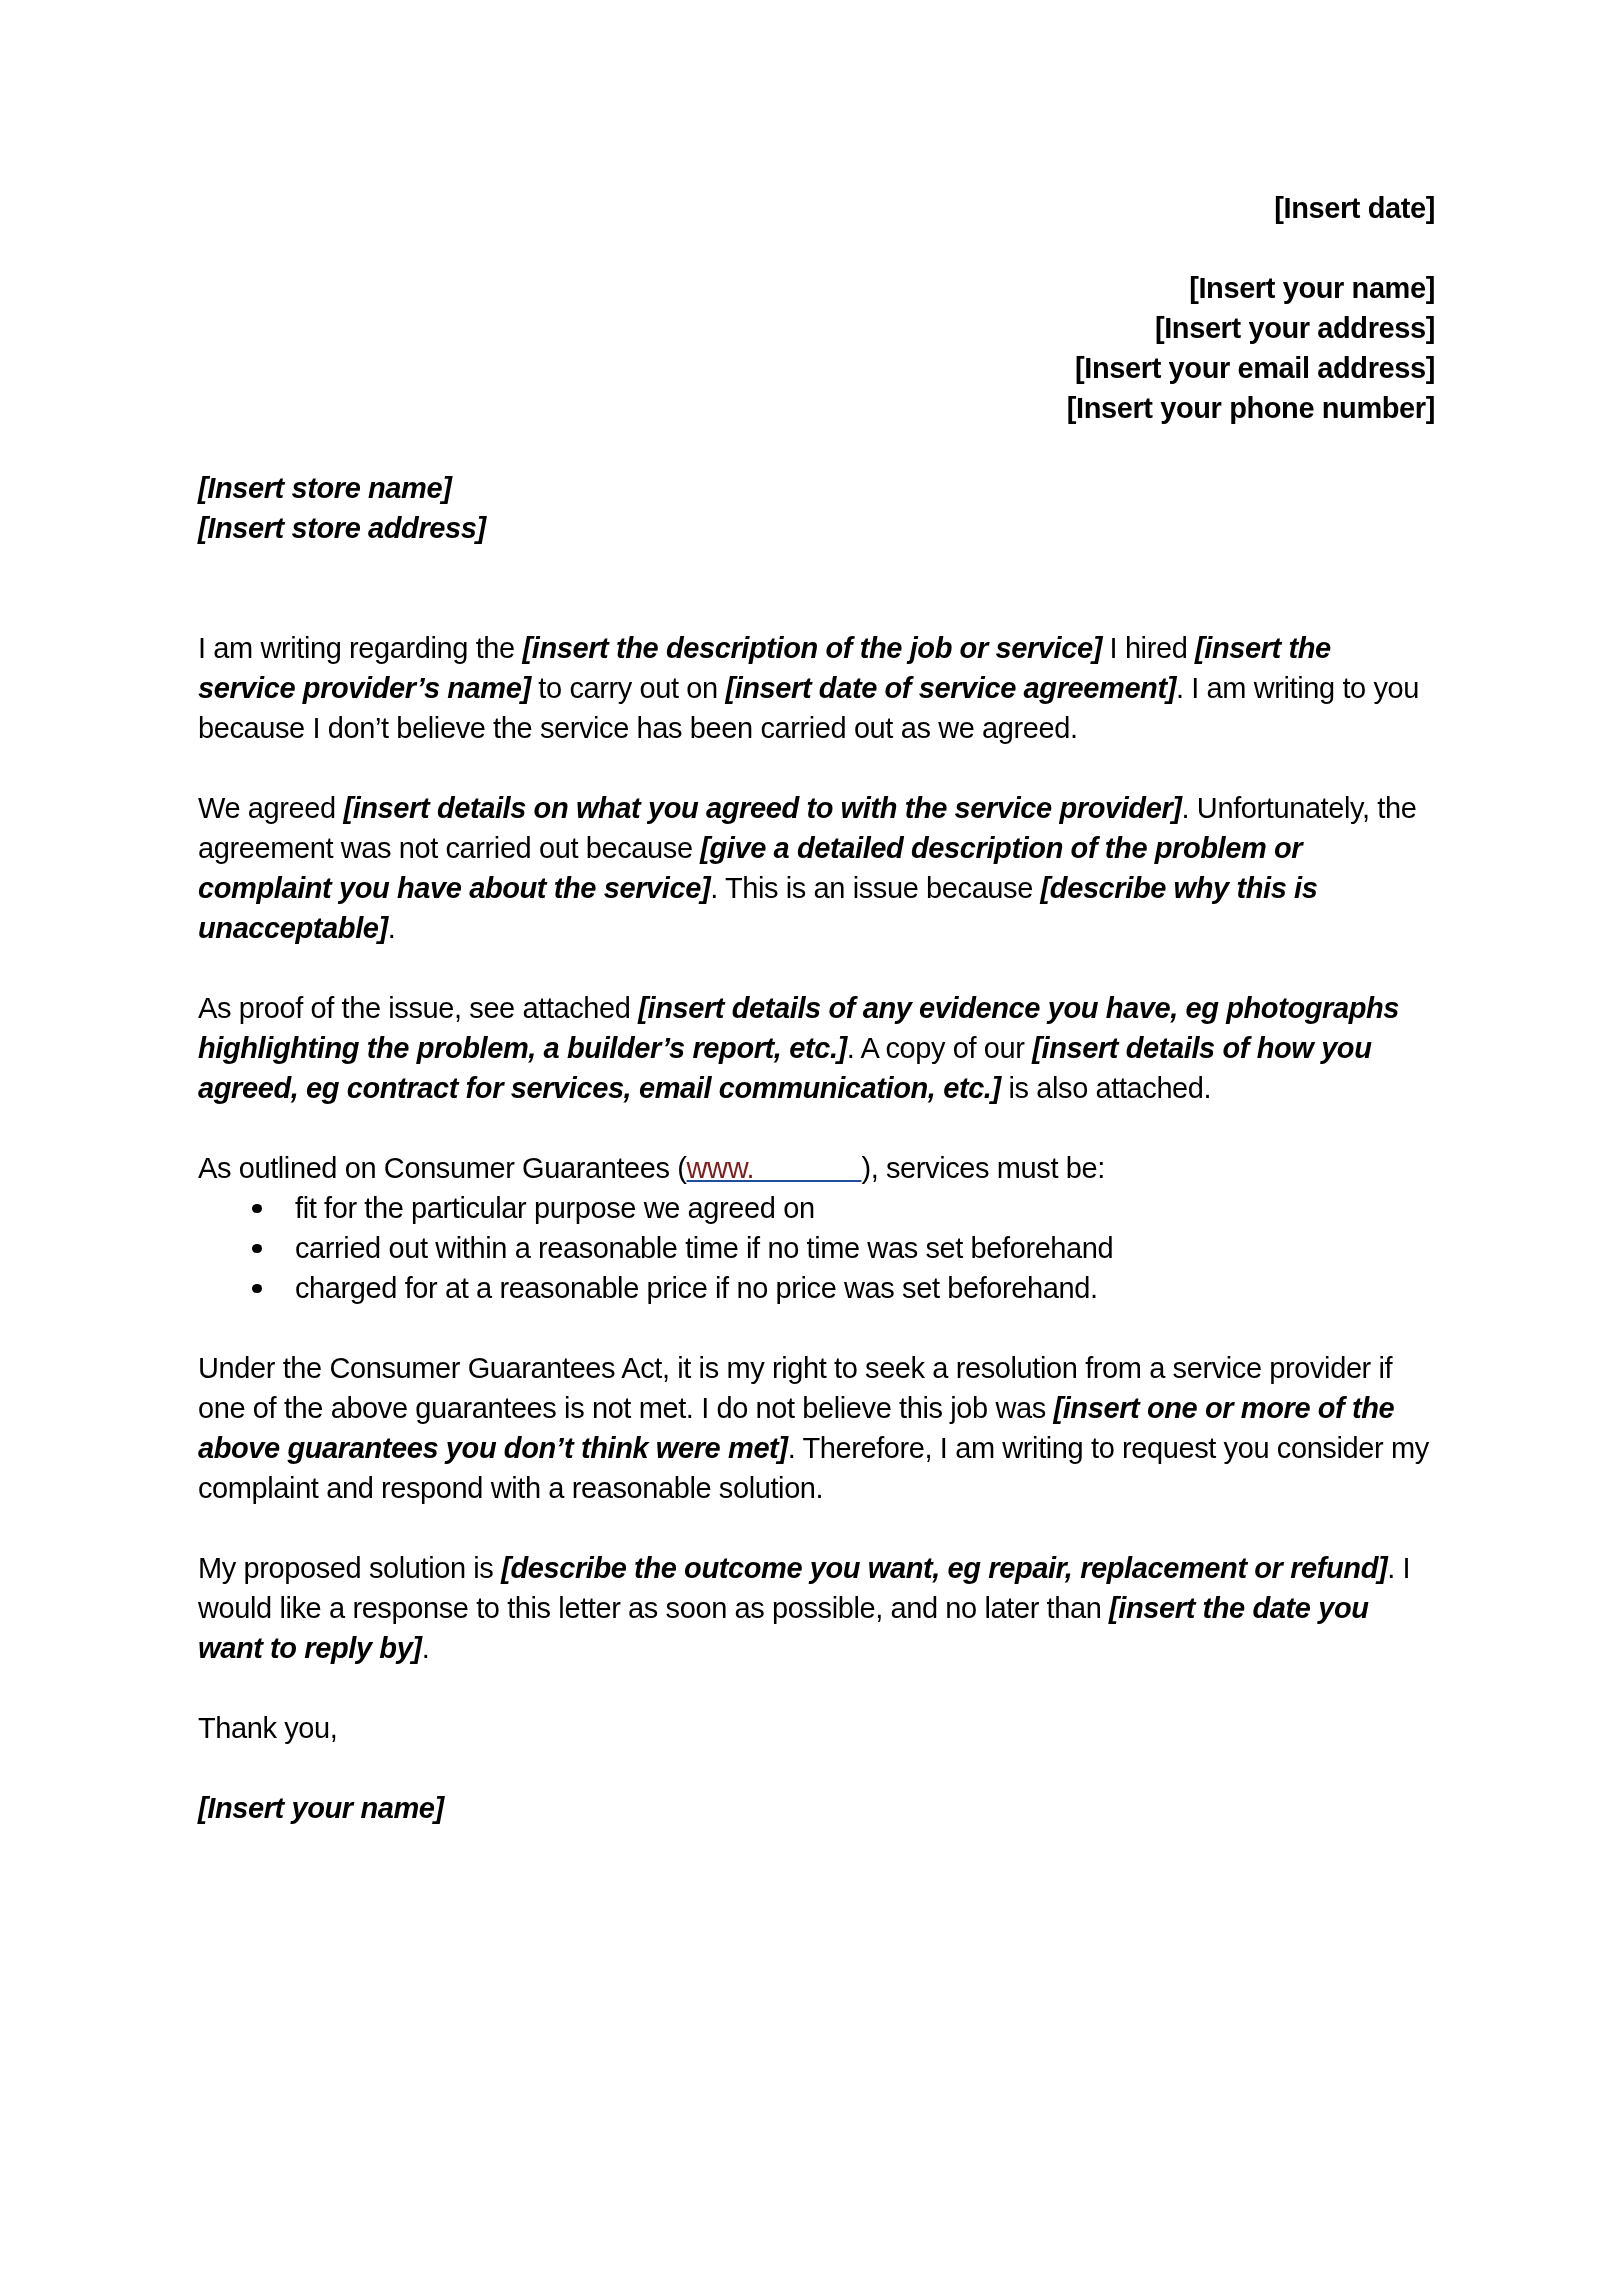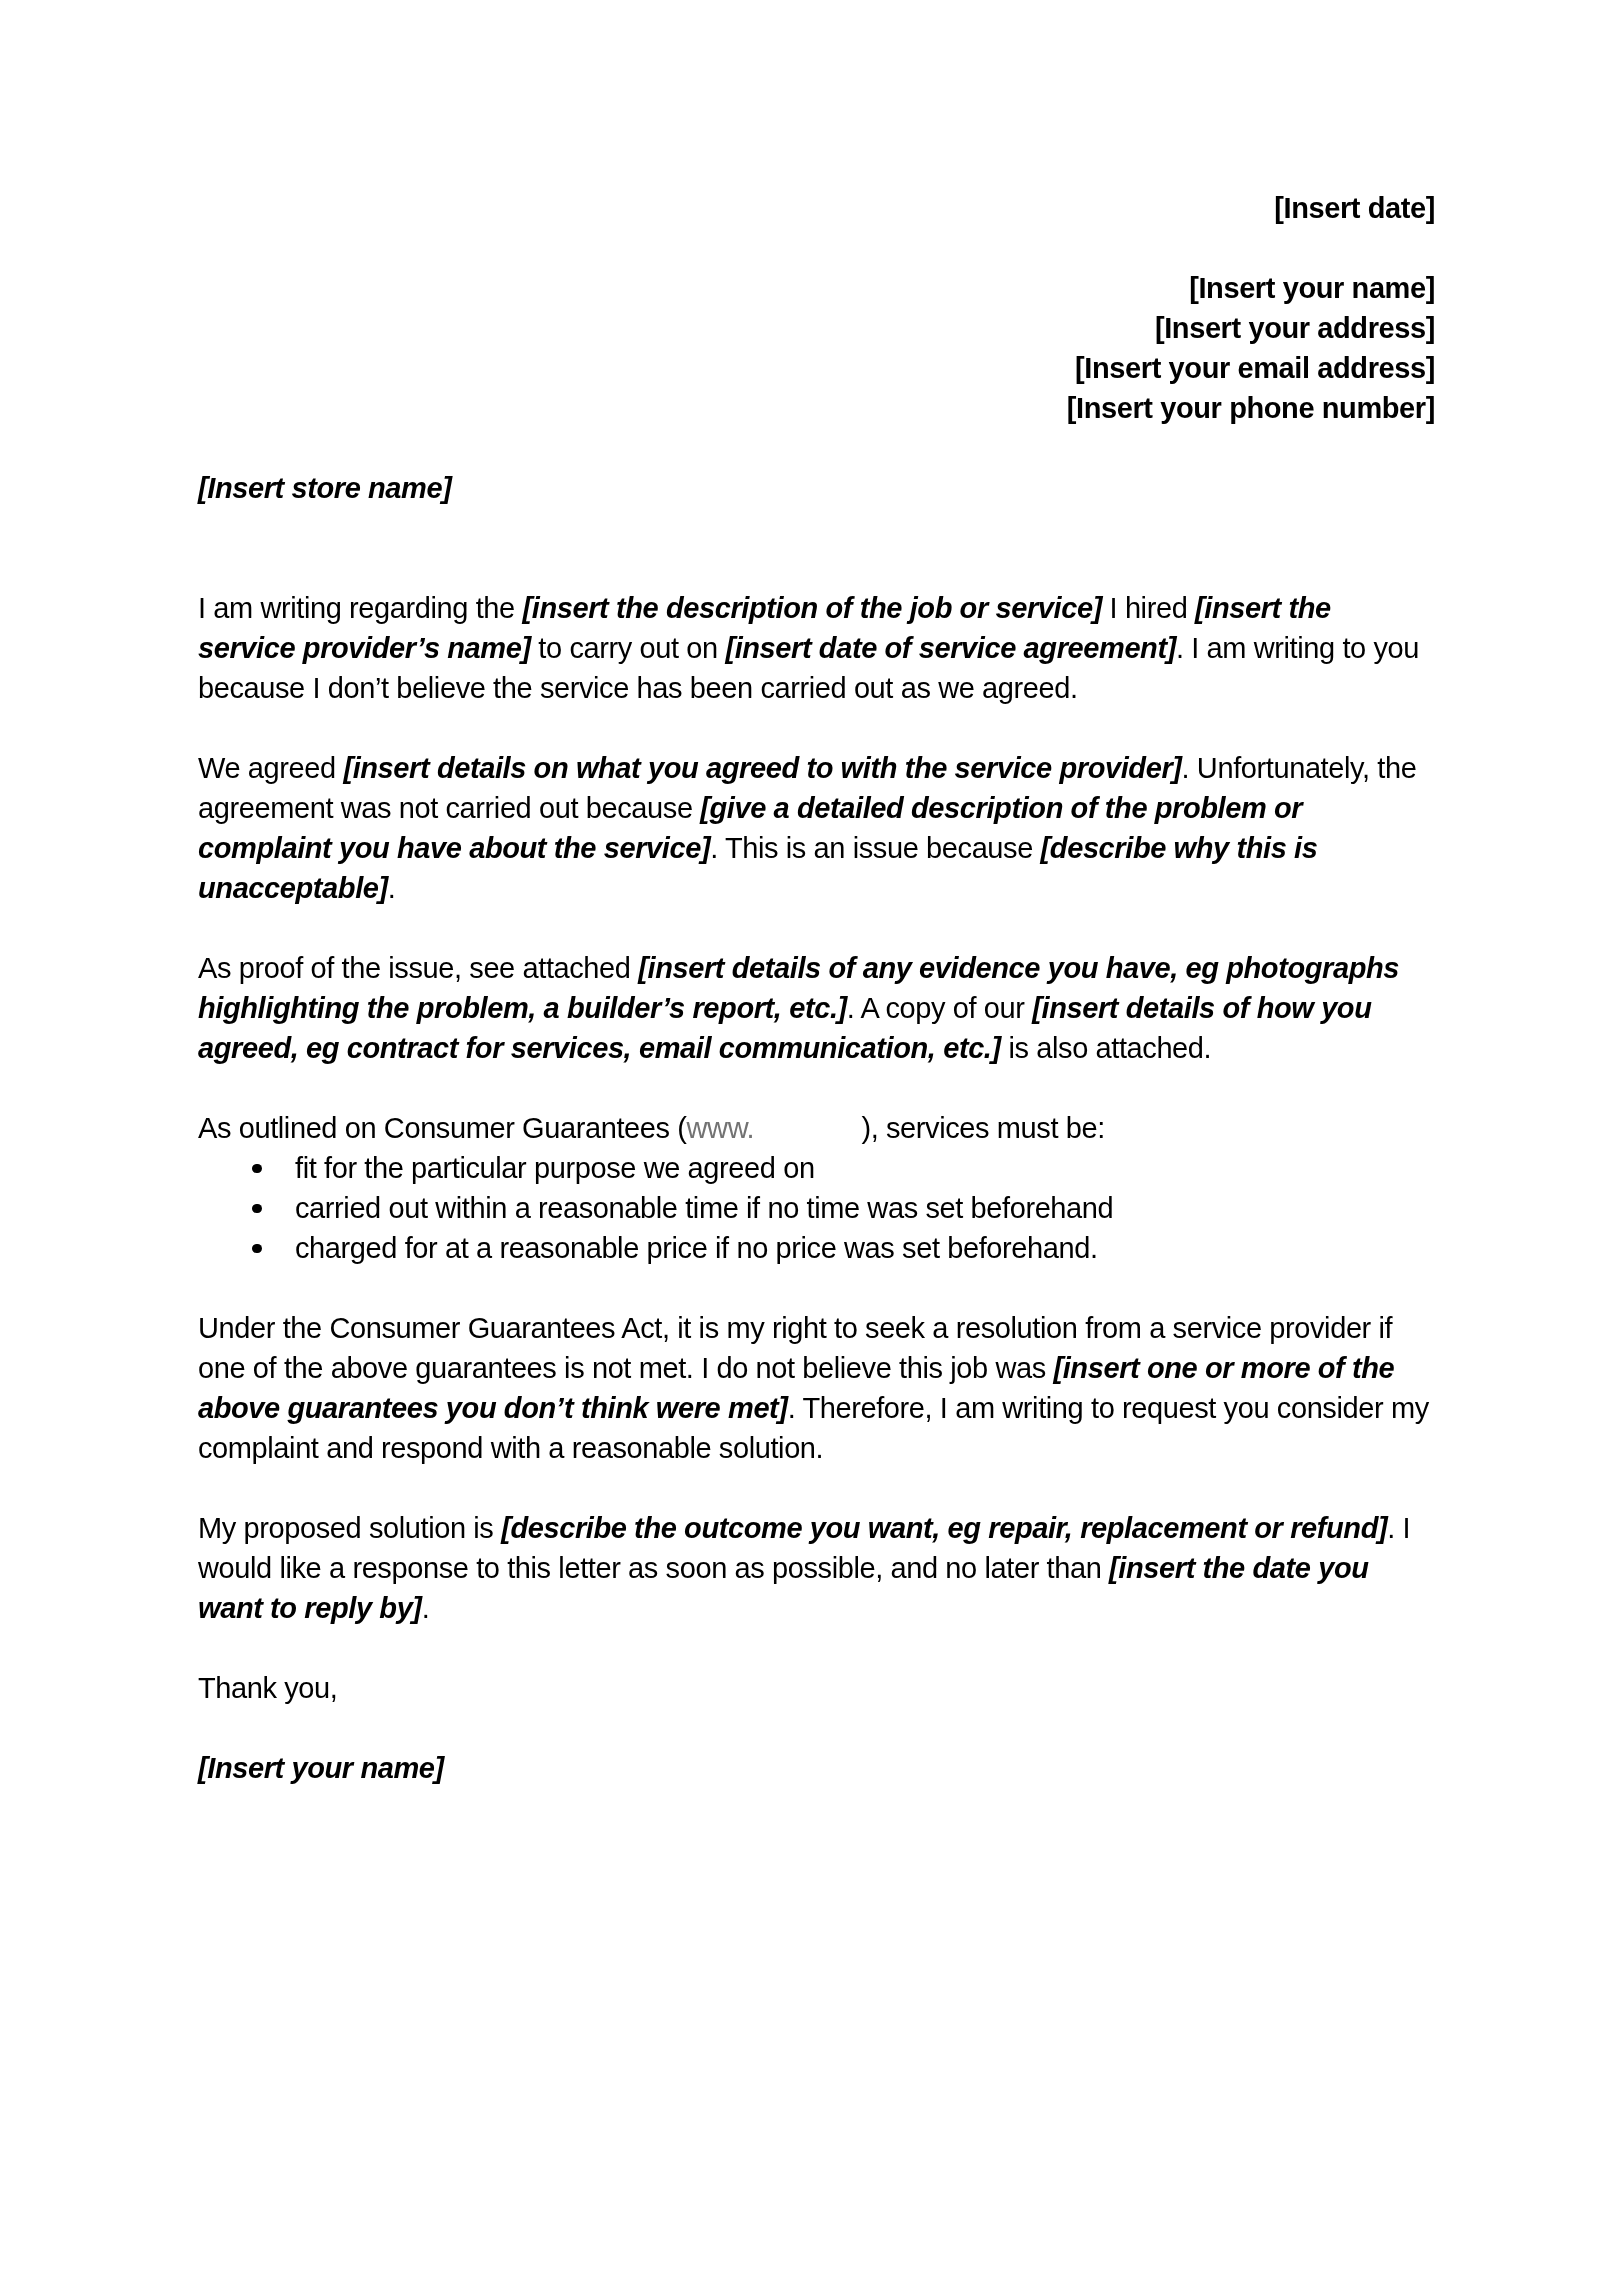--- a/index.html
+++ b/index.html
@@ -9,21 +9,21 @@
     font-family: "Liberation Sans", sans-serif; color: #000;
   }
   .content {
     position: absolute; left: 198px; top: 188px; width: 1237px;
     font-size: 29px; line-height: 40px; letter-spacing: -0.4px;
   }
   .right { text-align: right; font-weight: bold; }
   .bold { font-weight: bold; font-style: italic; }
   p { margin: 0; }
   .gap { height: 40px; }
-  a.link { color: #737373; text-decoration-color: #1f4e9c; }
+  a.link { color: #7f1d1d; text-decoration: underline; text-decoration-color: #1f4e9c; }
   ul.bullets { margin: 0; padding: 0; list-style: none; }
   ul.bullets li { position: relative; padding-left: 97px; }
   ul.bullets li .bullet {
     position: absolute; left: 54px; top: 15.7px; width: 9.8px; height: 9.8px; border-radius: 50%; background: #000;
   }
 </style>
 </head>
 <body>
 
 <div class="page">
@@ -31,20 +31,21 @@
 
     <p class="right">[Insert date]</p>
     <div class="gap"></div>
     <p class="right">[Insert your name]</p>
     <p class="right">[Insert your address]</p>
     <p class="right">[Insert your email address]</p>
     <p class="right">[Insert your phone number]</p>
     <div class="gap"></div>
 
     <p class="bold">[Insert store name]</p>
+    <p class="bold">[Insert store address]</p>
     <div class="gap"></div>
 
     <div class="gap"></div>
 
     <p><span>I am writing regarding the </span><span class="bold">[insert the description of the job or service]</span><span> I hired </span><span class="bold">[insert the service provider’s name]</span><span> to carry out on </span><span class="bold">[insert date of service agreement]</span><span>. I am writing to you because I don’t believe the service has been carried out as we agreed.</span></p>
     <div class="gap"></div>
 
     <p><span>We agreed </span><span class="bold">[insert details on what you agreed to with the service provider]</span><span>. Unfortunately, the agreement was not carried out because </span><span class="bold">[give a detailed description of the problem or complaint you have about the service]</span><span>. This is an issue because </span><span class="bold">[describe why this is unacceptable]</span><span>.</span></p>
     <div class="gap"></div>
 

